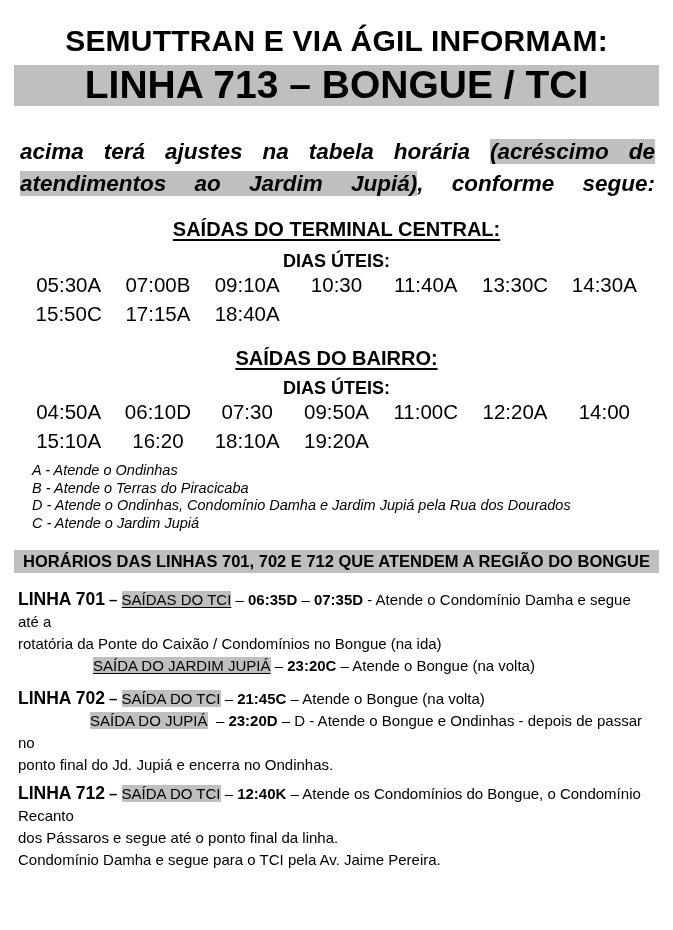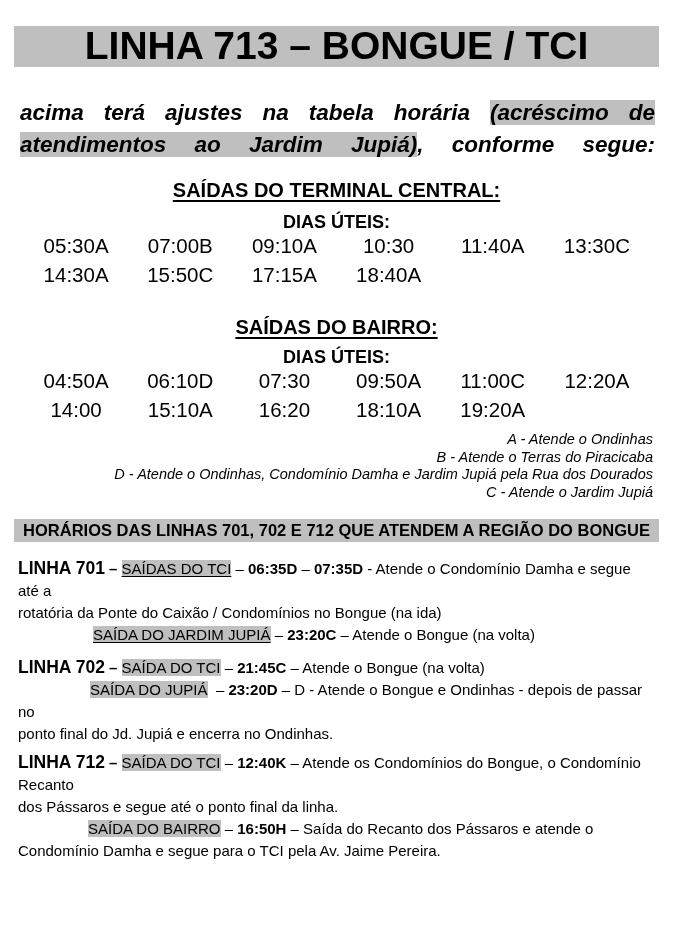--- a/index.html
+++ b/index.html
@@ -14,47 +14,48 @@
   .line-banner{margin:0 14px;background:var(--hl);text-align:center;font-size:39px;font-weight:700;padding:5px 0 7px;line-height:29px;}
 
   .intro{margin:30px 18px 0 20px;font-size:22.5px;font-weight:700;font-style:italic;}
   .intro-line{line-height:32px;text-align:justify;text-align-last:justify;}
   .intro-line.first{padding-left:72px;}
   .hl{background:var(--hl);}
   .udate{text-decoration:underline;text-decoration-thickness:2px;text-underline-offset:3px;}
 
   .sec-heading{margin-top:18px;text-align:center;font-size:20px;font-weight:700;line-height:23px;}
   .sec-heading span{text-decoration:underline;text-decoration-thickness:2px;text-underline-offset:3px;}
-  .sec-heading.second{margin-top:30px;}
+  .sec-heading.second{margin-top:22px;}
   .days-label{margin-top:13px;text-align:center;font-size:18px;font-weight:700;line-height:15px;}
   .days-label.second{margin-top:11px;}
-  .times-grid{margin:5px 24px 0;display:grid;grid-template-columns:repeat(6,1fr);row-gap:7px;font-size:20.5px;line-height:22px;}
+  .times-grid{margin:5px 24px 0;display:grid;grid-template-columns:repeat(7,1fr);row-gap:7px;font-size:20.5px;line-height:22px;}
   .times-grid .cell{text-align:center;}
 
-  .footnotes{margin:10px 20px 0 32px;font-style:italic;font-size:14.5px;line-height:17.5px;text-align:right;}
+  .footnotes{margin:10px 20px 0 32px;font-style:italic;font-size:14.5px;line-height:17.5px;}
 
   .region-banner{margin:18px 14px 0;background:var(--hl);text-align:center;font-size:16.5px;font-weight:700;padding:3px 0;line-height:17px;}
 
   .linha-block{margin:15px 18px 0;font-size:15px;line-height:22px;}
   .linha-block.b702{margin-top:10px;}
   .linha-block.b712{margin-top:6px;}
   .linha-name{font-size:17.5px;font-weight:700;}
   .tbold{font-weight:700;}
   .ul{text-decoration:underline;text-underline-offset:2px;}
   .ind{display:inline-block;}
   .ind701{width:75px;}
   .ind702{width:72px;}
   .ind712{width:70px;}
   .seg{white-space:pre-wrap;}
 </style>
 </head>
 <body>
 
 <div class="page">
 
+  <div class="main-title">SEMUTTRAN E VIA ÁGIL INFORMAM:</div>
   <div class="line-banner">LINHA 713 – BONGUE / TCI</div>
 
   <div class="intro">
     <div class="intro-line"><span class="seg">acima terá ajustes na tabela horária </span><span class="hl seg">(acréscimo de</span></div>
     <div class="intro-line"><span class="hl seg">atendimentos ao Jardim Jupiá)</span><span class="seg">, conforme segue:</span></div>
   </div>
 
   <div class="sec-heading"><span>SAÍDAS DO TERMINAL CENTRAL:</span></div>
   <div class="days-label">DIAS ÚTEIS:</div>
   <div class="times-grid">
@@ -103,17 +104,16 @@
 
   <div class="linha-block b702">
     <div><span class="linha-name seg">LINHA 702</span><span class="tbold seg"> – </span><span class="hl seg">SAÍDA DO TCI</span><span class="seg"> – </span><span class="tbold seg">21:45C</span><span class="seg"> – Atende o Bongue (na volta)</span></div>
     <div><span class="ind ind702"></span><span class="hl seg">SAÍDA DO JUPIÁ</span><span class="seg">  – </span><span class="tbold seg">23:20D</span><span class="seg"> – D - Atende o Bongue e Ondinhas - depois de passar no</span></div>
     <div><span class="seg">ponto final do Jd. Jupiá e encerra no Ondinhas.</span></div>
   </div>
 
   <div class="linha-block b712">
     <div><span class="linha-name seg">LINHA 712</span><span class="tbold seg"> – </span><span class="hl seg">SAÍDA DO TCI</span><span class="seg"> – </span><span class="tbold seg">12:40K</span><span class="seg"> – Atende os Condomínios do Bongue, o Condomínio Recanto</span></div>
     <div><span class="seg">dos Pássaros e segue até o ponto final da linha.</span></div>
-    <div><span class="ind ind712"></span><span class="hl seg">SAÍDA DO BAIRRO</span><span class="seg"> – </span><span class="tbold seg">16:50H</span><span class="seg"> – Saída do Recanto dos Pássaros e atende o</span></div>
     <div><span class="seg">Condomínio Damha e segue para o TCI pela Av. Jaime Pereira.</span></div>
   </div>
 
 </div>
 
 </body></html>

